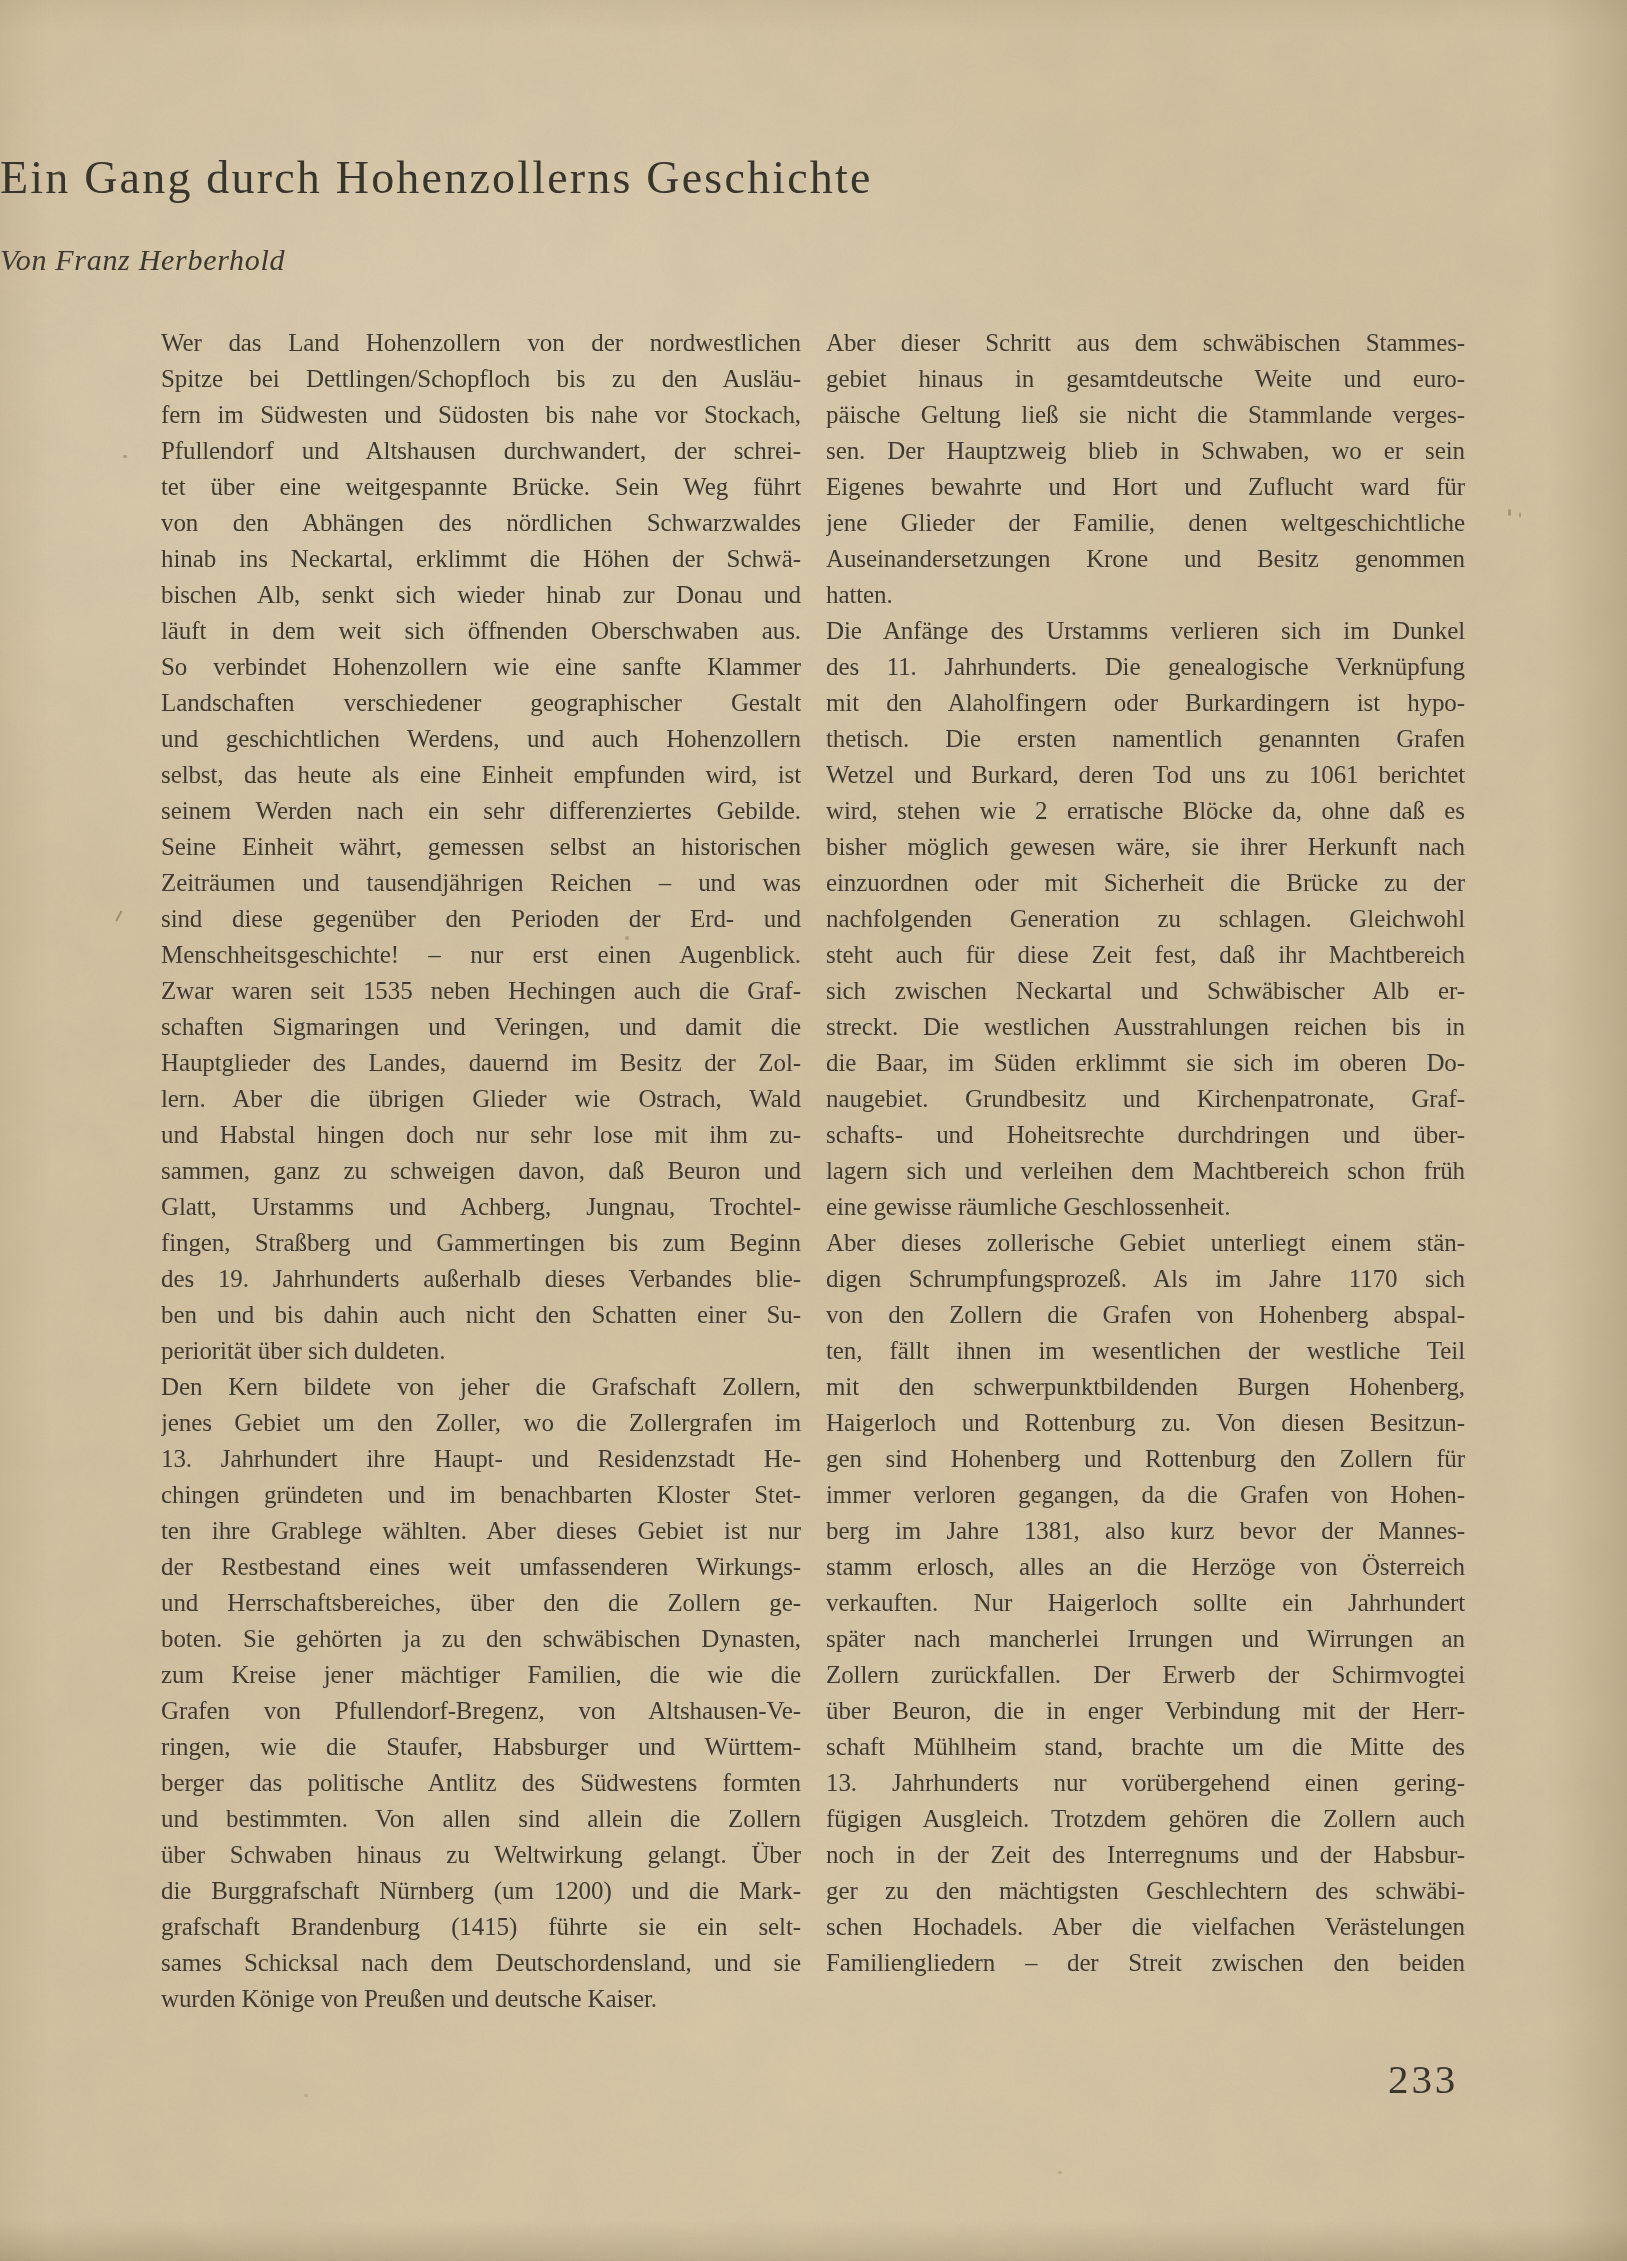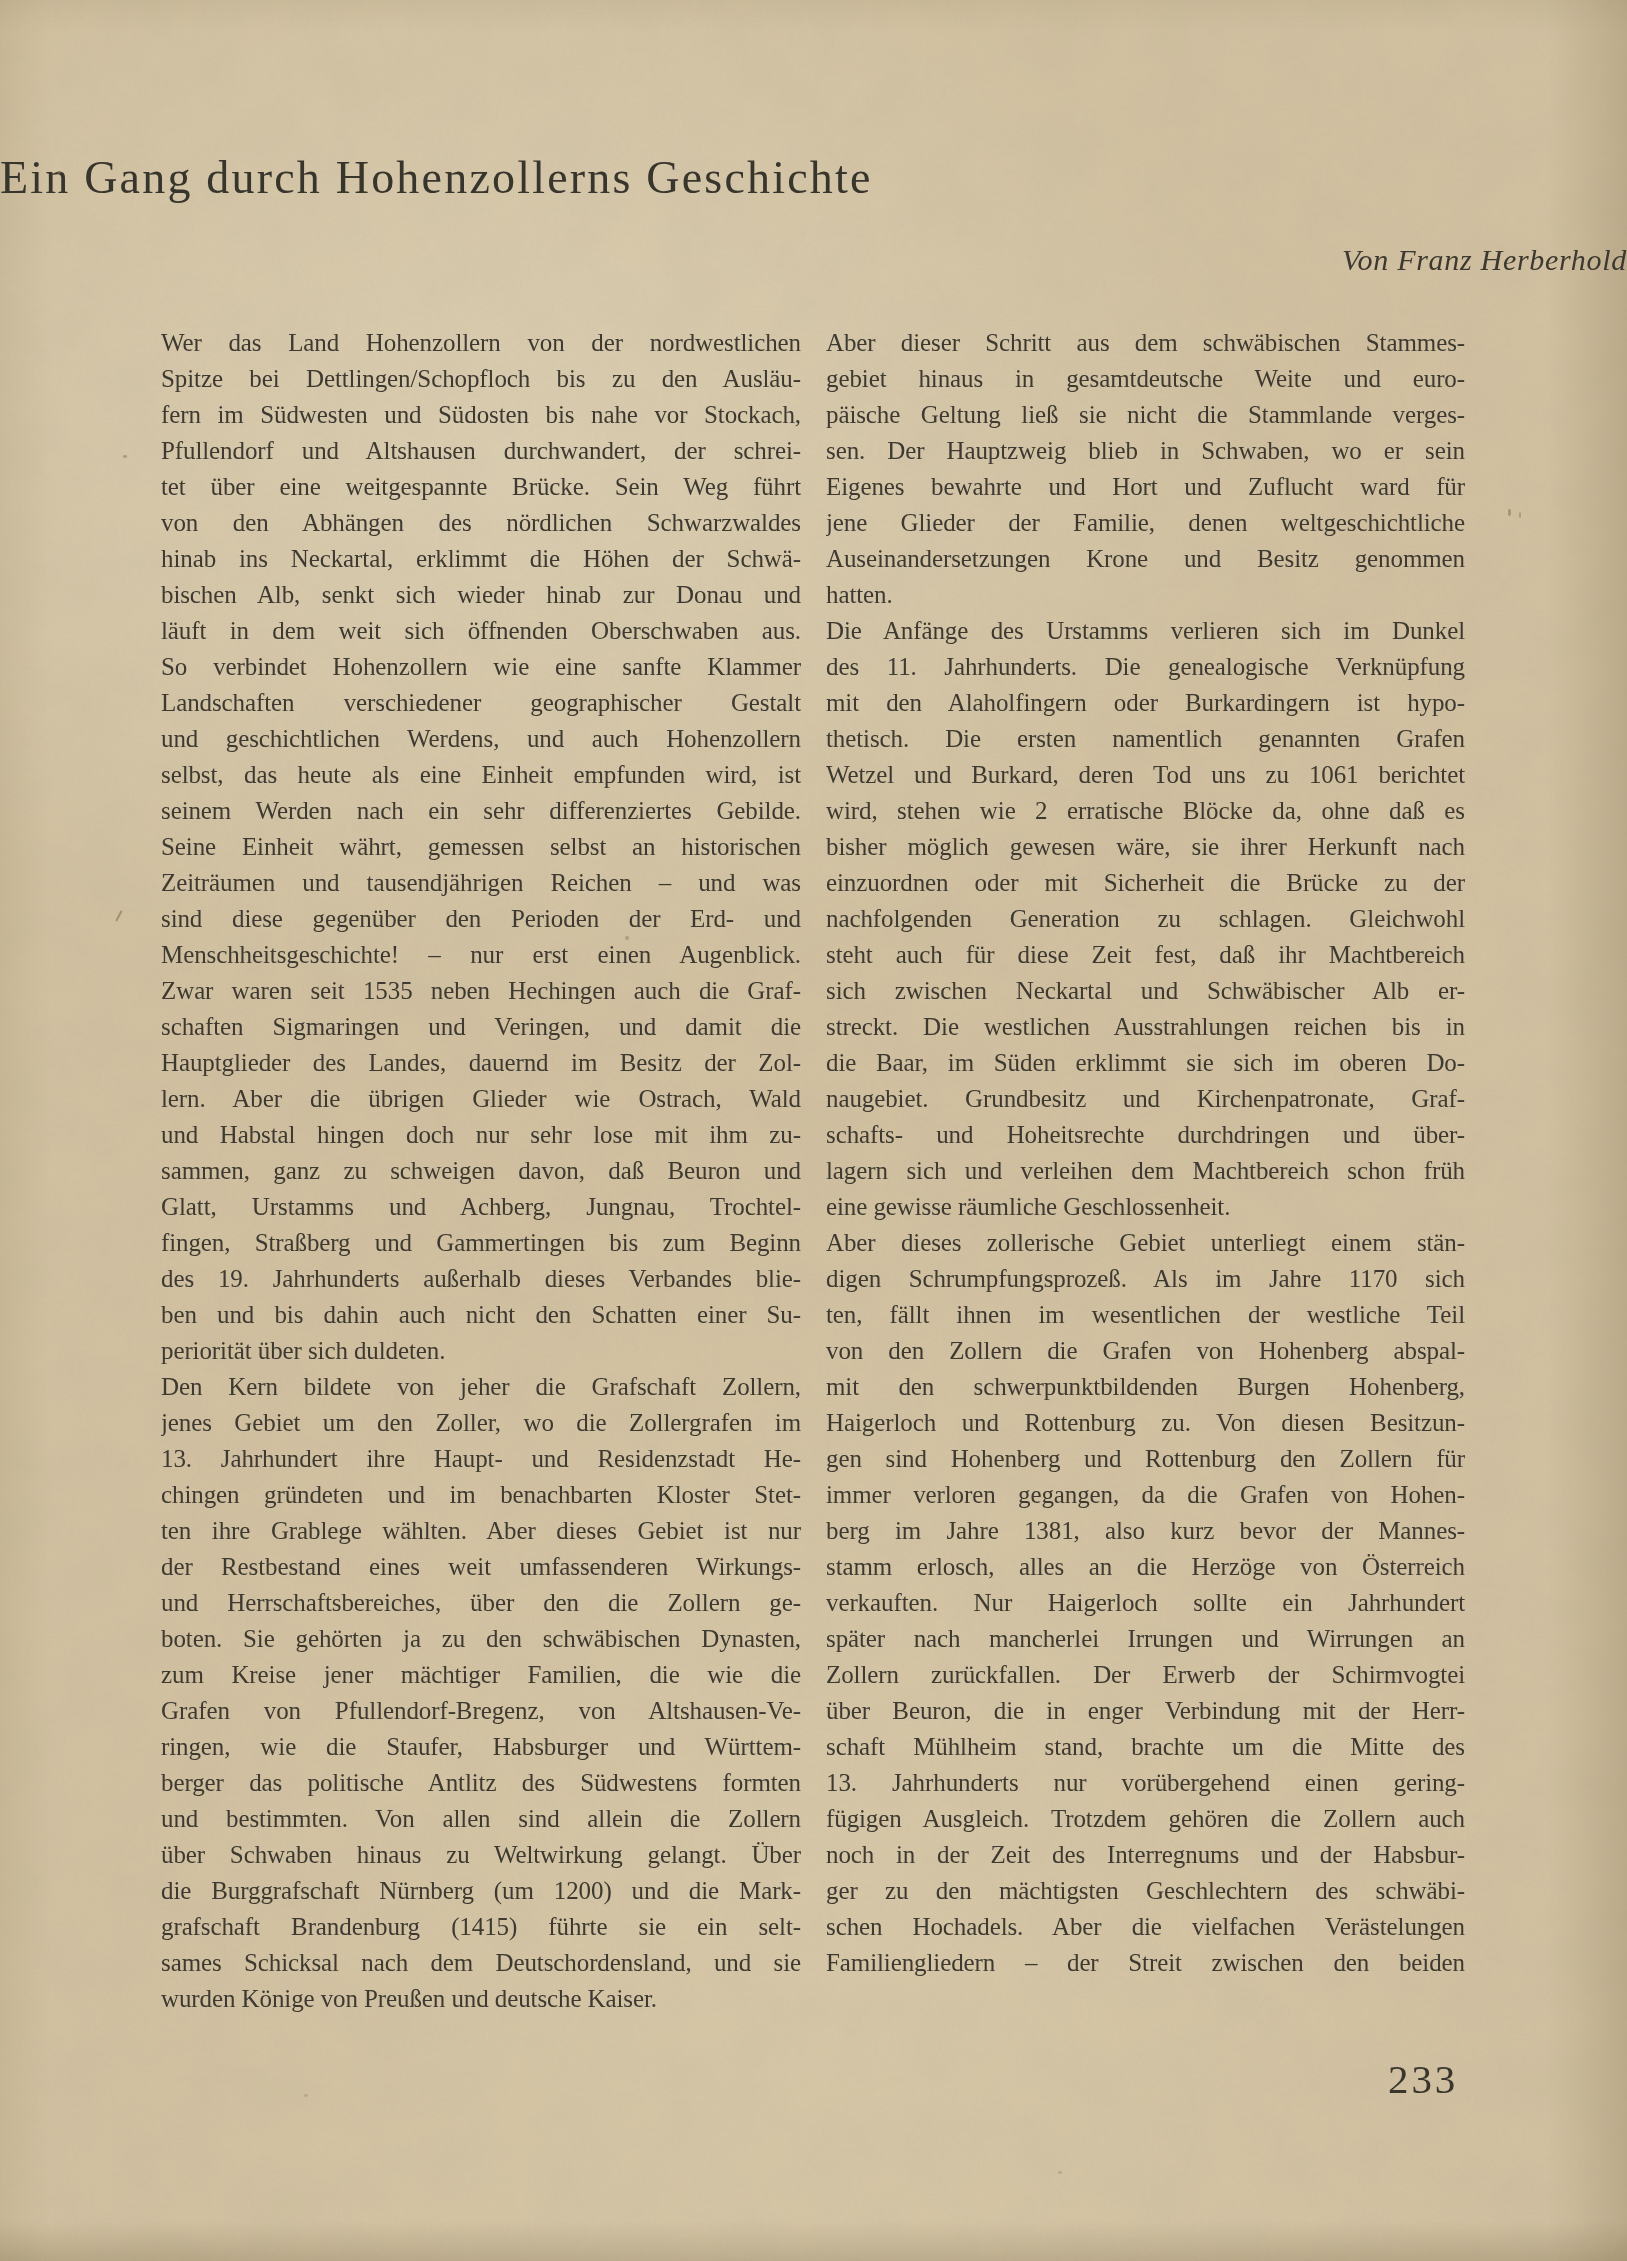--- a/index.html
+++ b/index.html
@@ -21,21 +21,21 @@
     color:var(--ink,#3e3a31);
   }
   .texture{position:absolute;inset:0;pointer-events:none;}
   .title{
     position:absolute;top:151px;left:0;width:1627px;margin:0;
     text-align:left;font-weight:normal;
     font-size:46px;letter-spacing:2.2px;color:#38352d;
   }
   .byline{
     position:absolute;top:243px;left:0;width:1627px;
-    text-align:right;font-style:italic;
+    text-align:left;font-style:italic;
     font-size:30px;letter-spacing:0.7px;color:#3d3930;
   }
   .col{
     position:absolute;top:325px;
     font-size:25px;line-height:36px;
     letter-spacing:-0.1px;color:var(--ink,#3e3a31);
   }
   .col-left{left:161px;width:640px;}
   .col-right{left:826px;width:639px;}
   .line{
@@ -134,22 +134,22 @@
       <div class="line">steht auch für diese Zeit fest, daß ihr Machtbereich</div>
       <div class="line">sich zwischen Neckartal und Schwäbischer Alb er-</div>
       <div class="line">streckt. Die westlichen Ausstrahlungen reichen bis in</div>
       <div class="line">die Baar, im Süden erklimmt sie sich im oberen Do-</div>
       <div class="line">naugebiet. Grundbesitz und Kirchenpatronate, Graf-</div>
       <div class="line">schafts- und Hoheitsrechte durchdringen und über-</div>
       <div class="line">lagern sich und verleihen dem Machtbereich schon früh</div>
       <div class="line end">eine gewisse räumliche Geschlossenheit.</div>
       <div class="line">Aber dieses zollerische Gebiet unterliegt einem stän-</div>
       <div class="line">digen Schrumpfungsprozeß. Als im Jahre 1170 sich</div>
+      <div class="line">von den Zollern die Grafen von Hohenberg abspal-</div>
       <div class="line">ten, fällt ihnen im wesentlichen der westliche Teil</div>
-      <div class="line">von den Zollern die Grafen von Hohenberg abspal-</div>
       <div class="line">mit den schwerpunktbildenden Burgen Hohenberg,</div>
       <div class="line">Haigerloch und Rottenburg zu. Von diesen Besitzun-</div>
       <div class="line">gen sind Hohenberg und Rottenburg den Zollern für</div>
       <div class="line">immer verloren gegangen, da die Grafen von Hohen-</div>
       <div class="line">berg im Jahre 1381, also kurz bevor der Mannes-</div>
       <div class="line">stamm erlosch, alles an die Herzöge von Österreich</div>
       <div class="line">verkauften. Nur Haigerloch sollte ein Jahrhundert</div>
       <div class="line">später nach mancherlei Irrungen und Wirrungen an</div>
       <div class="line">Zollern zurückfallen. Der Erwerb der Schirmvogtei</div>
       <div class="line">über Beuron, die in enger Verbindung mit der Herr-</div>

